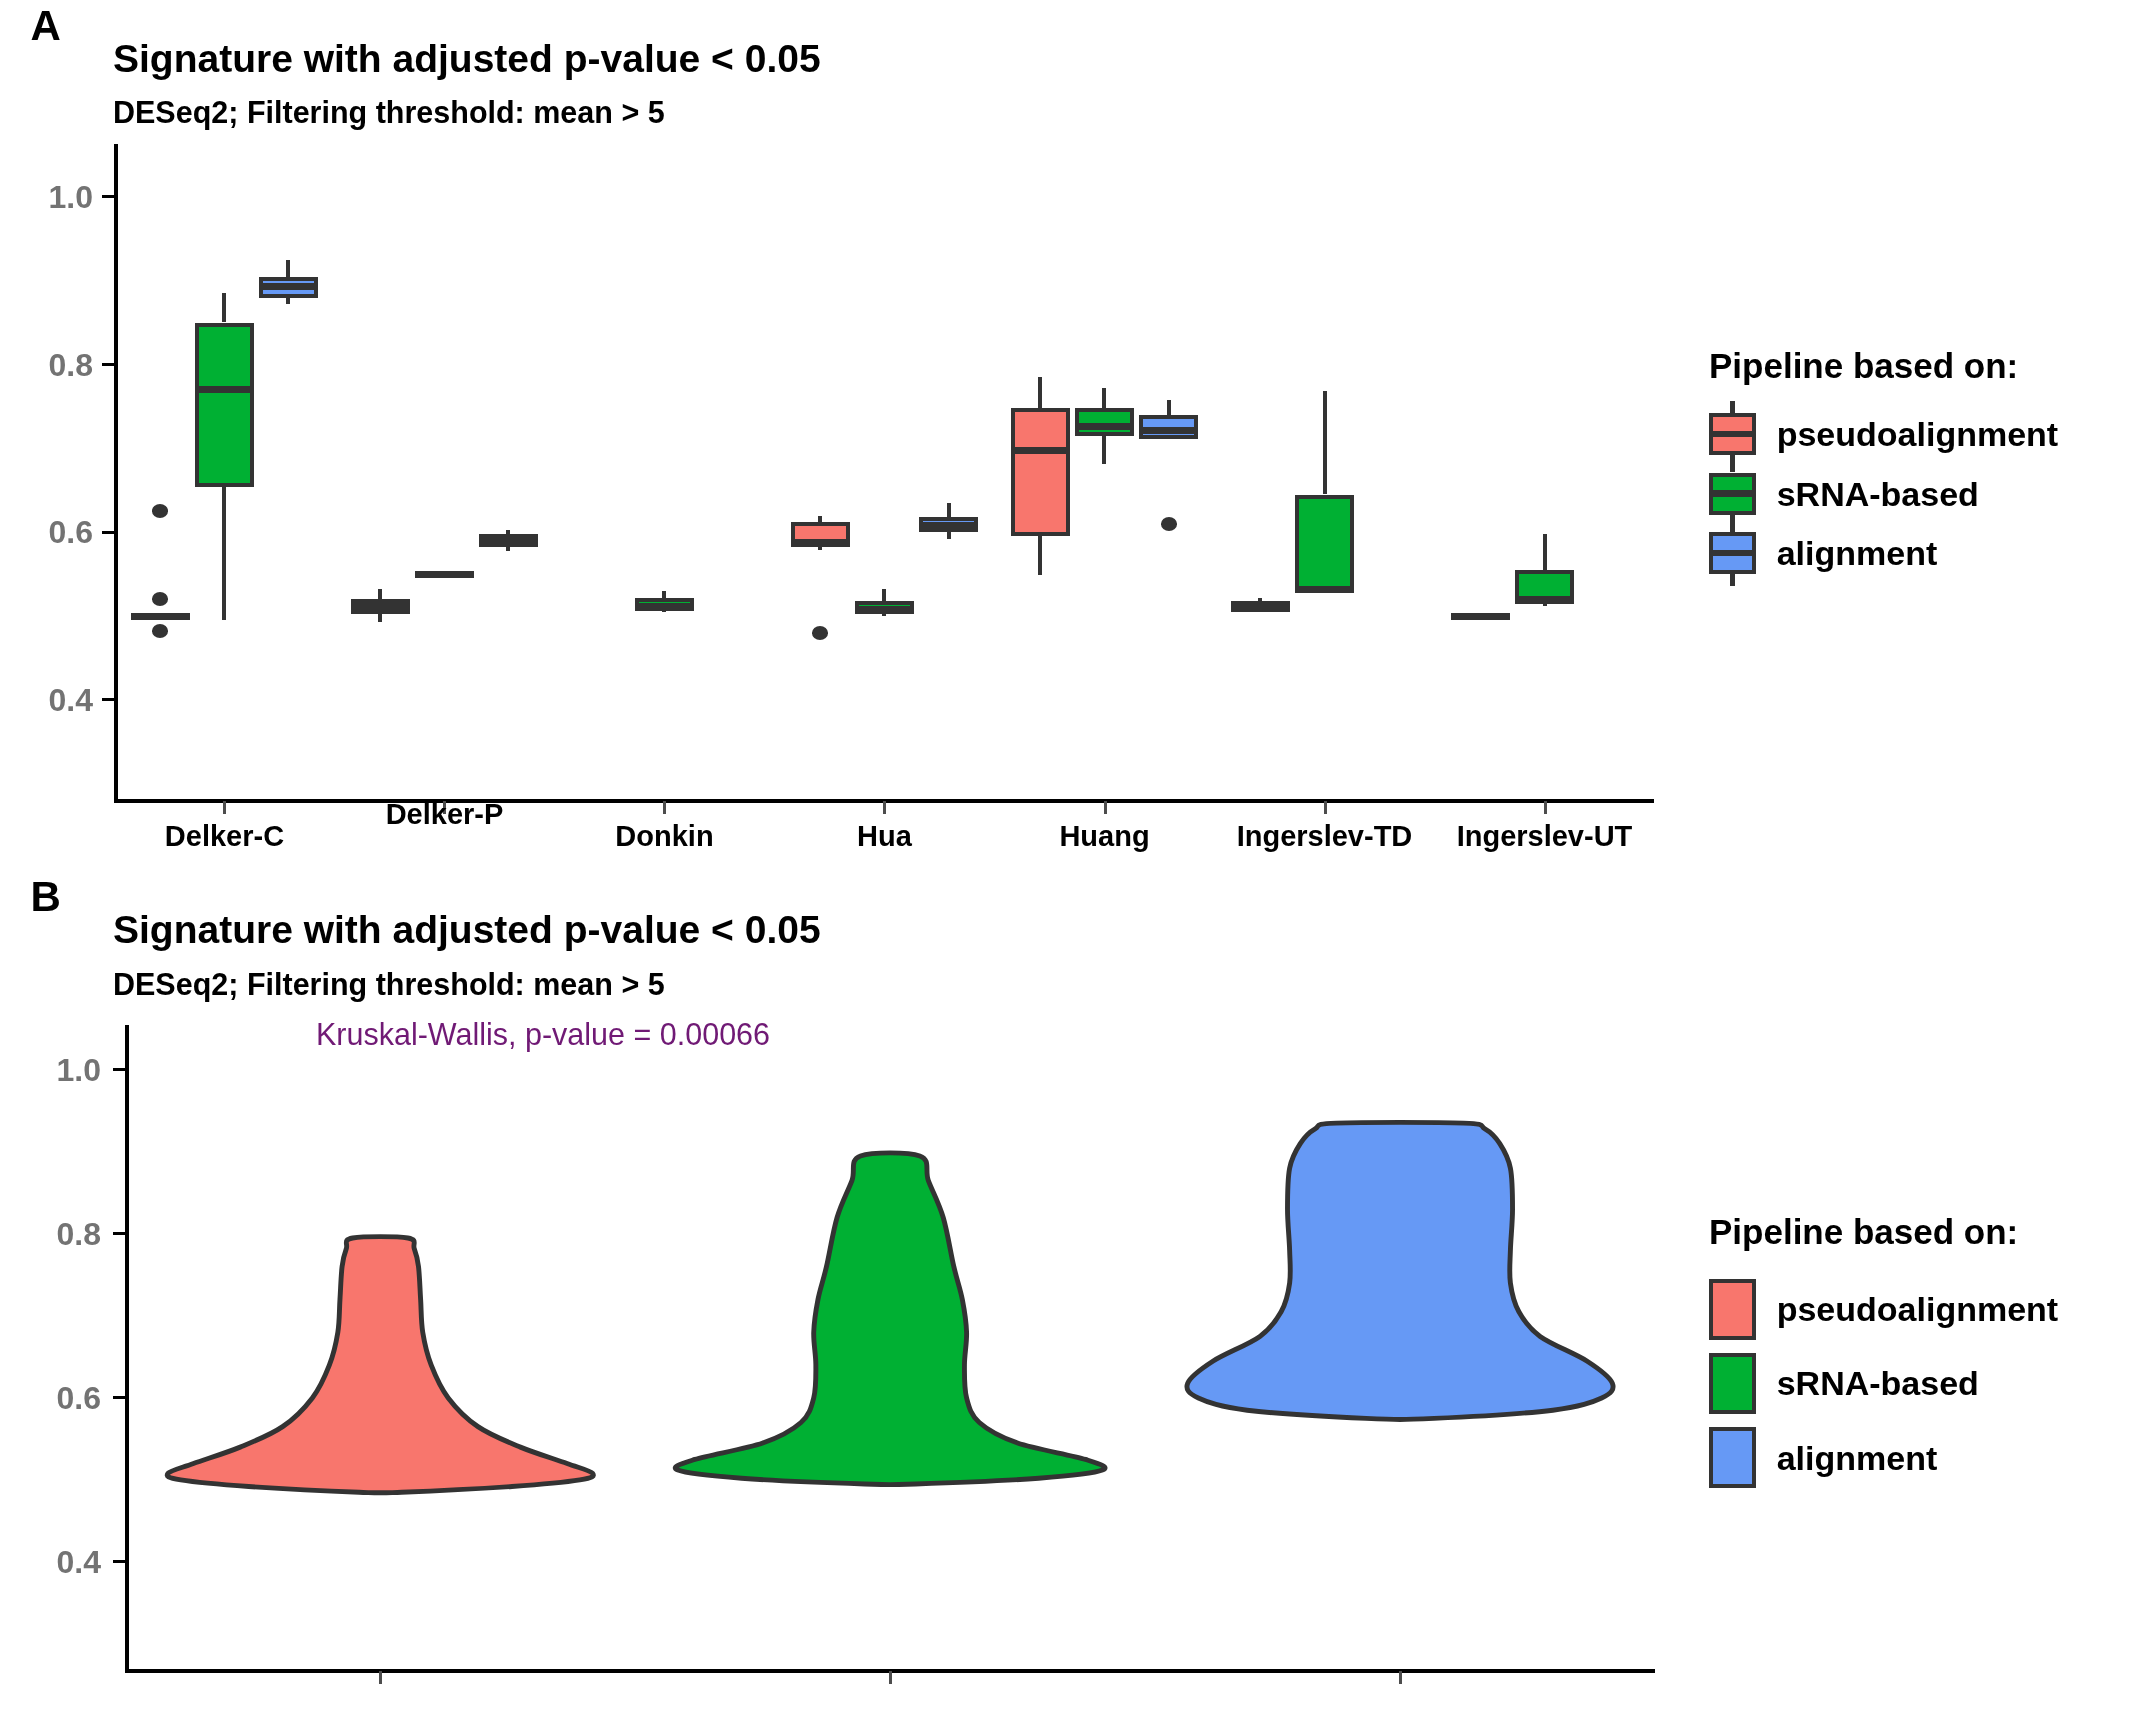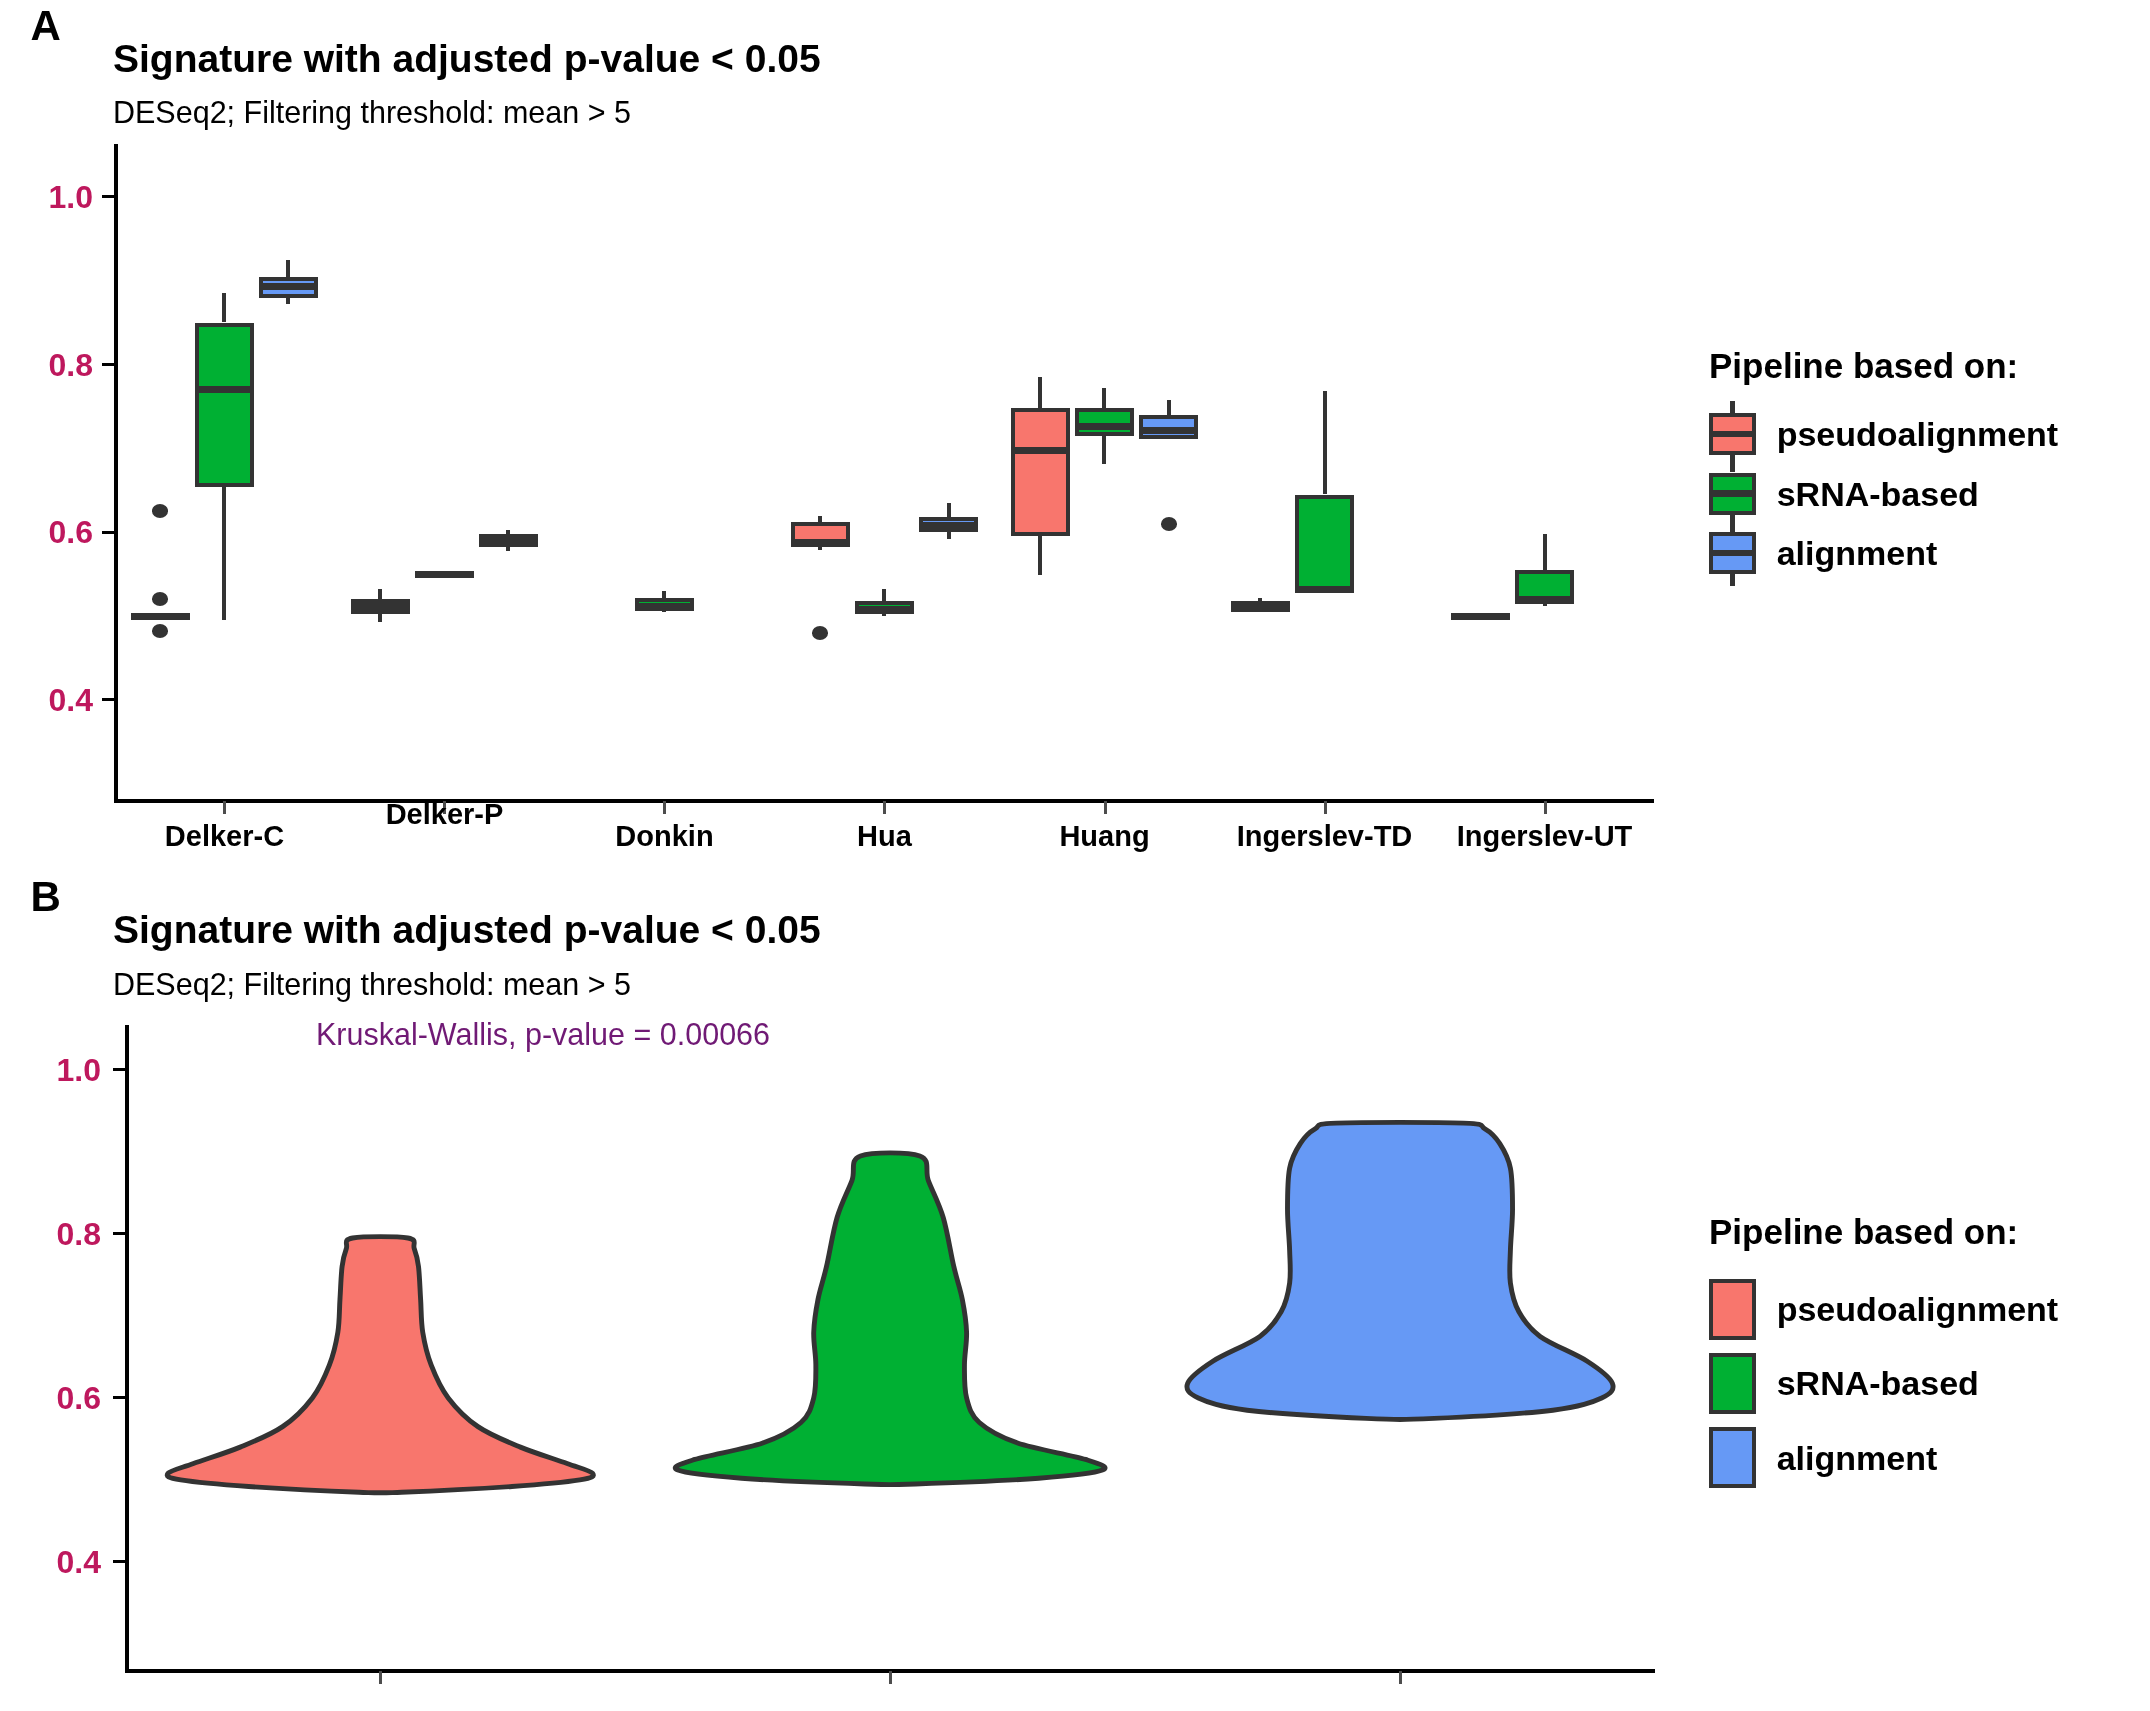--- a/index.html
+++ b/index.html
@@ -27,41 +27,41 @@
   }
   .panel-title {
     position:absolute;
     font-weight:bold;
     font-size:39px;
     line-height:1;
     white-space:nowrap;
   }
   .panel-subtitle {
     position:absolute;
-    font-weight:normal;
+    font-weight:bold;
     font-size:30.5px;
     line-height:1;
     white-space:nowrap;
   }
 
   
   .plot-area { position:absolute; }
   .axis-line { position:absolute; background:#000000; }
   .y-axis { width:3.8px; }
   .x-axis { height:3.8px; }
   .tick-y { position:absolute; width:12px; height:3.3px; background:#000000; }
   .tick-x { position:absolute; width:2.7px; height:13px; background:#4d4d4d; }
   .ytick-label {
     position:absolute;
     font-weight:bold;
     font-size:32px;
     line-height:1;
     text-align:right;
     white-space:nowrap;
-    color:#be185d;
+    color:#737373;
   }
   .xtick-label {
     position:absolute;
     font-weight:bold;
     font-size:29px;
     line-height:1;
     text-align:center;
     white-space:nowrap;
     color:#000000;
   }

